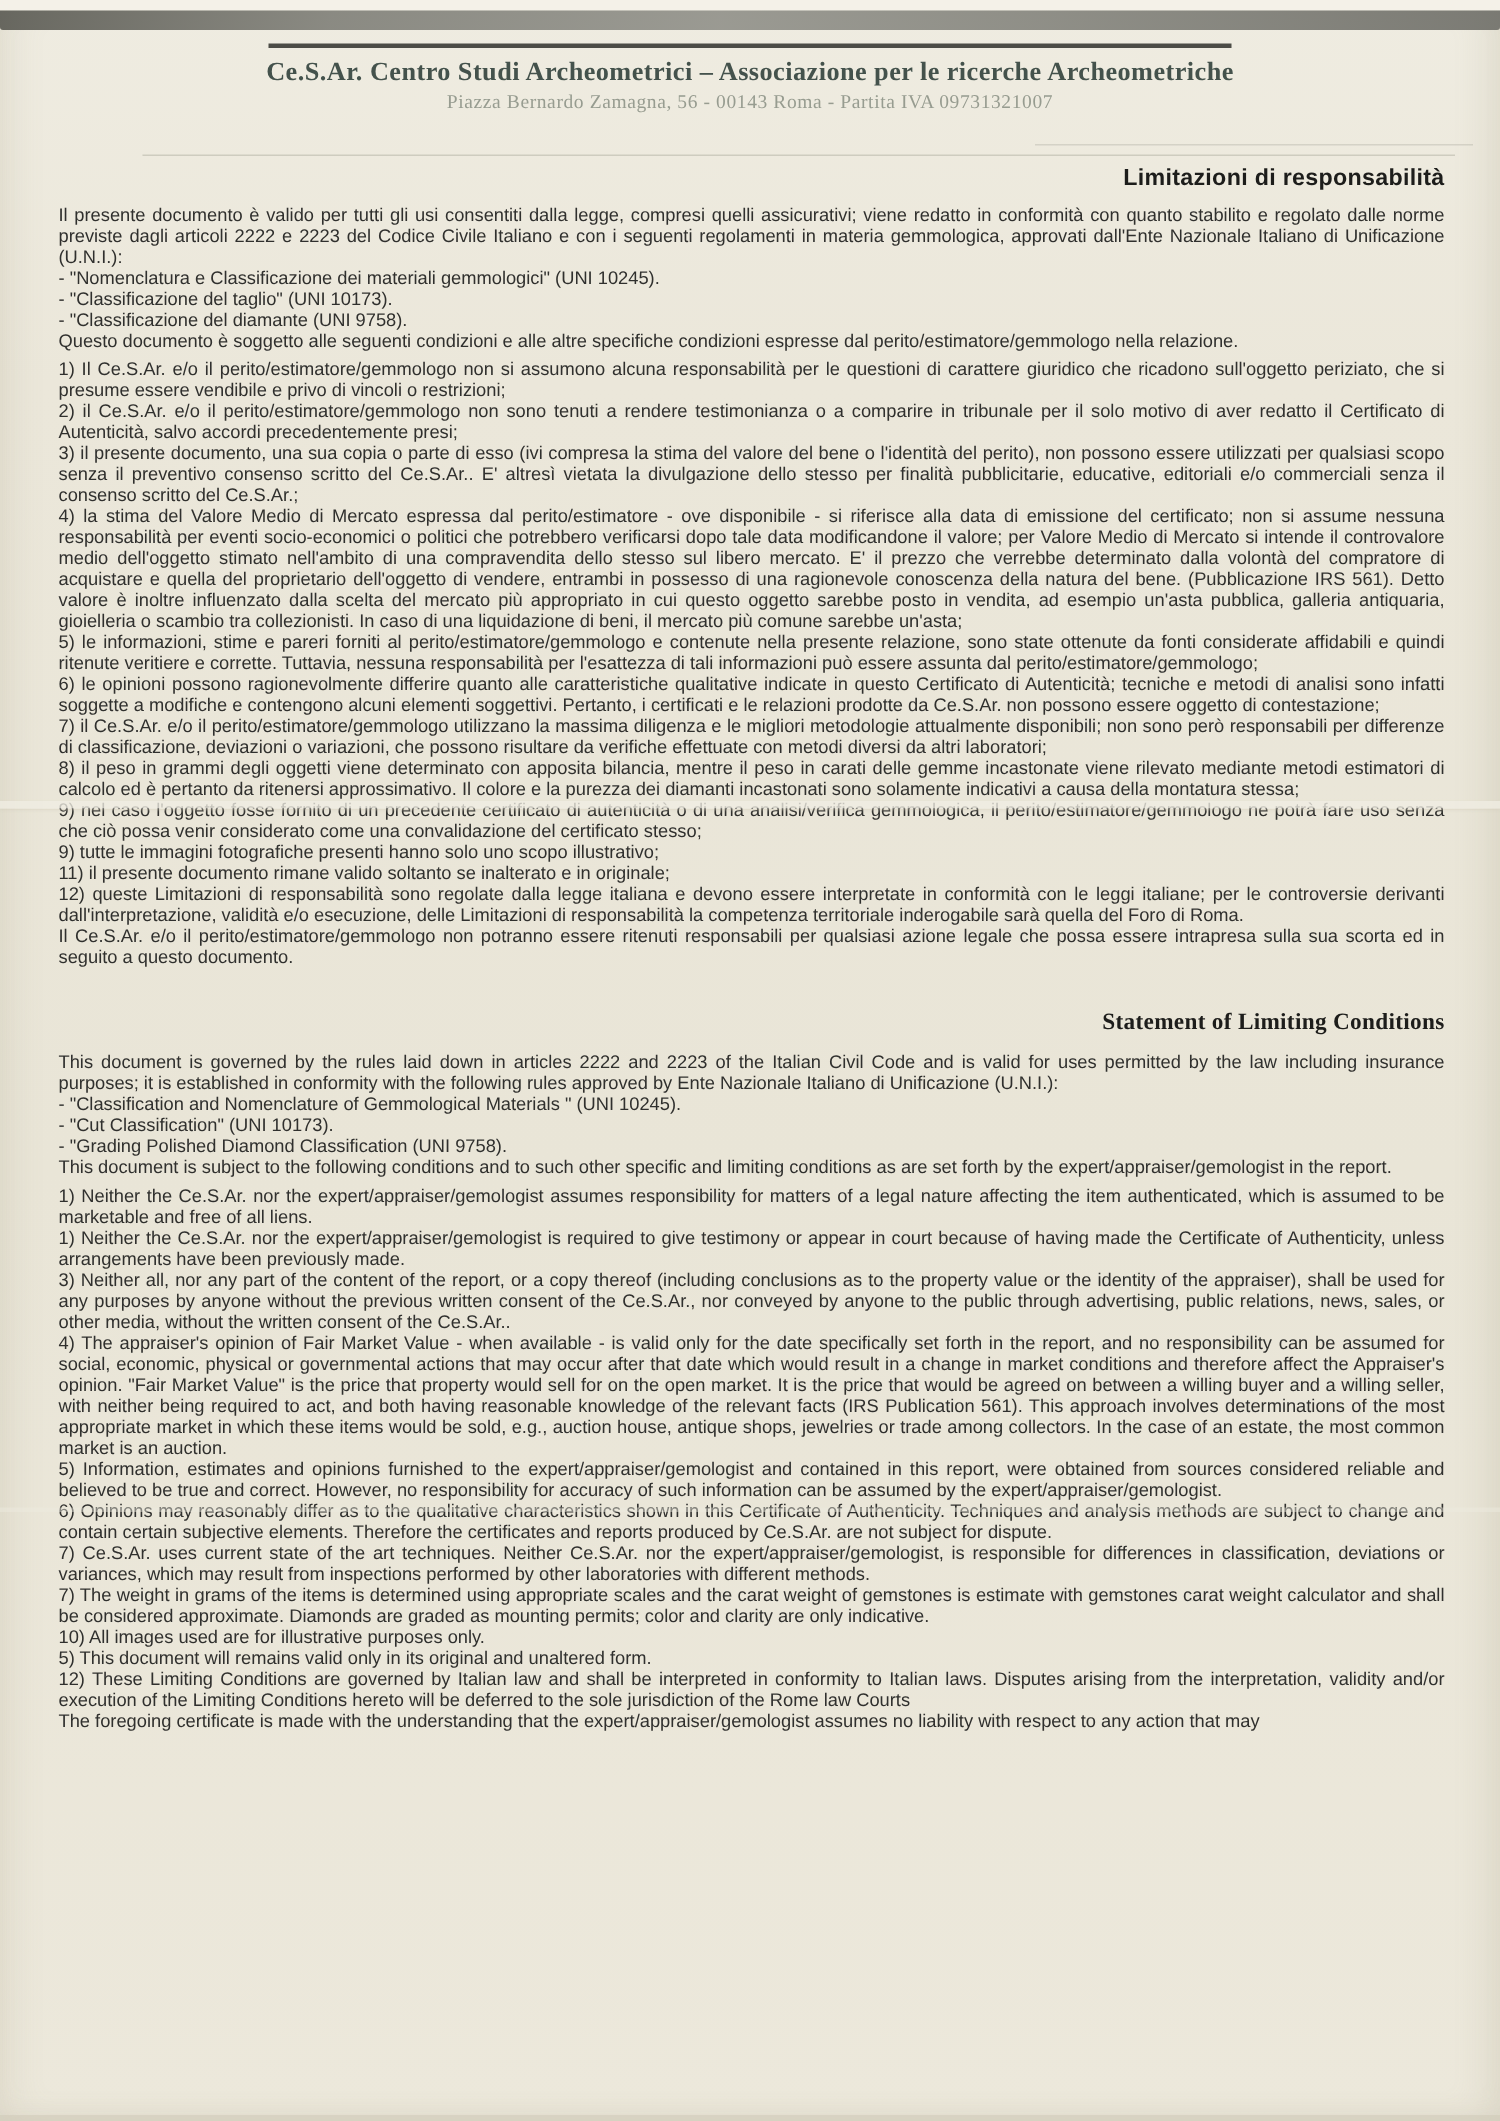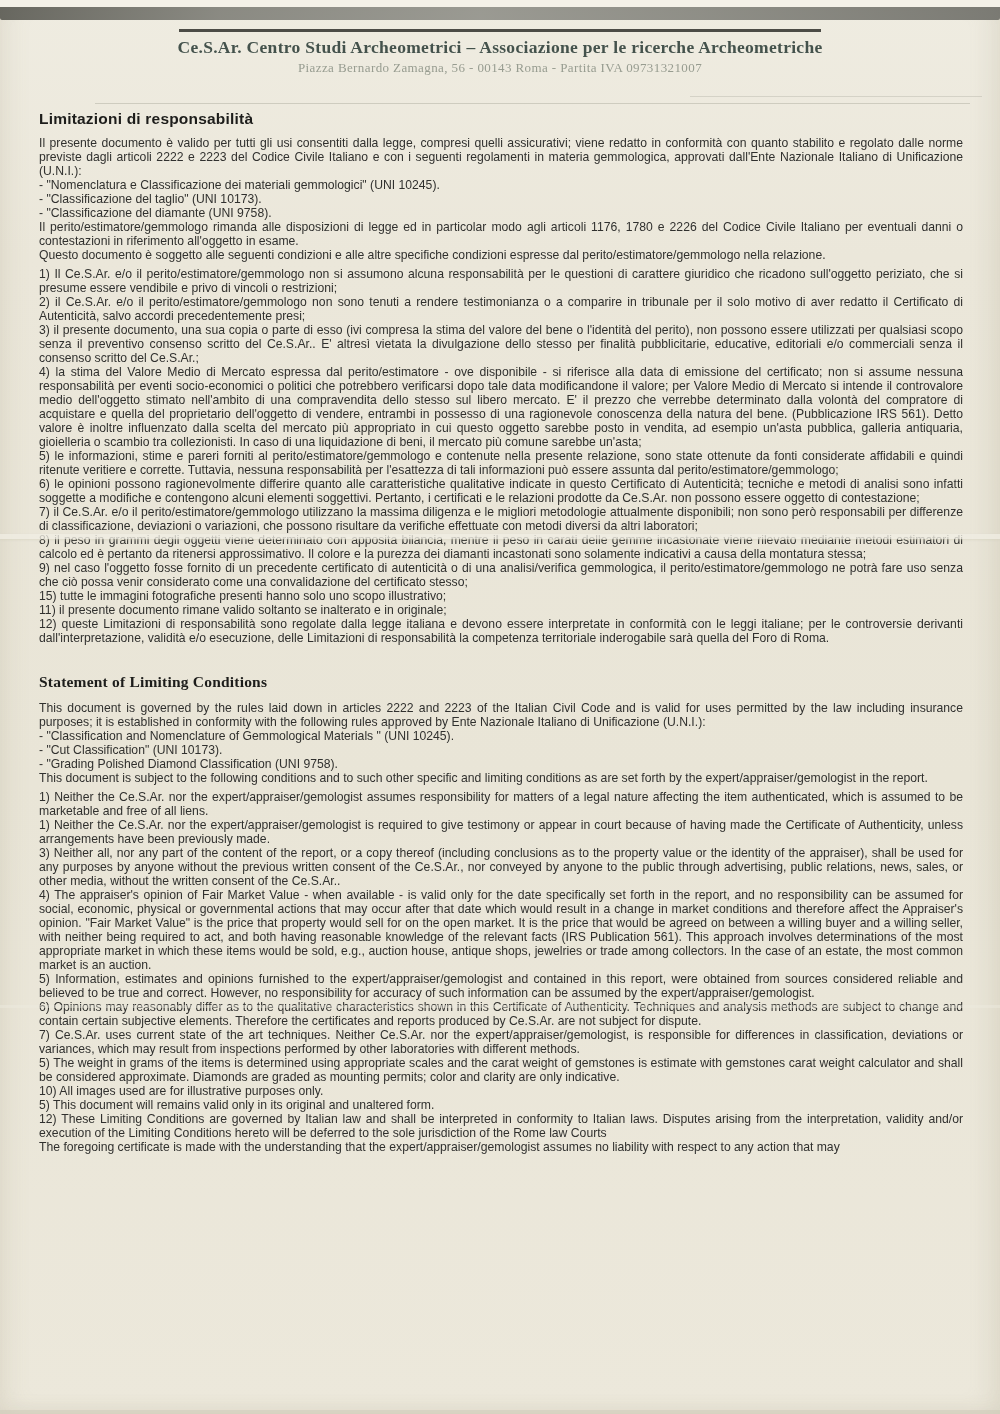--- a/index.html
+++ b/index.html
@@ -46,21 +46,21 @@
   .doc-body {
     padding: 0 37px 0 39px;
     color: #30302e;
     font-size: 12.2px;
     line-height: 14px;
     text-align: justify;
   }
   .sec-title {
     font-size: 15.5px;
     font-weight: bold;
-    text-align: left;
+    text-align: right;
     color: #1d1d1b;
     letter-spacing: 0.2px;
     margin: 0;
   }
   .sec-title.it { padding-top: 36px; padding-bottom: 10px; }
   .sec-title.en { padding-top: 30px; padding-bottom: 12px; font-family: Liberation Serif, serif; }
   .paras p { margin: 0; }
   .paras.items { margin-top: 5px; }
   .closing { margin: 0; }
   
@@ -87,59 +87,59 @@
 
   <div class="doc-body">
 
     <h1 class="sec-title it">Limitazioni di responsabilità</h1>
 
     <div class="paras">
         <p class="para">Il presente documento è valido per tutti gli usi consentiti dalla legge, compresi quelli assicurativi; viene redatto in conformità con quanto stabilito e regolato dalle norme previste dagli articoli 2222 e 2223 del Codice Civile Italiano e con i seguenti regolamenti in materia gemmologica, approvati dall'Ente Nazionale Italiano di Unificazione (U.N.I.):</p>
         <p class="para">- "Nomenclatura e Classificazione dei materiali gemmologici" (UNI 10245).</p>
         <p class="para">- "Classificazione del taglio" (UNI 10173).</p>
         <p class="para">- "Classificazione del diamante (UNI 9758).</p>
-        <p class="para">Il perito/estimatore/gemmologo rimanda alle disposizioni di legge ed in particolar modo agli articoli 1176, 1780 e 2226 del Codice Civile Italiano per eventuali danni o contestazioni in riferimento all'oggetto in esame.</p>
         <p class="para">Questo documento è soggetto alle seguenti condizioni e alle altre specifiche condizioni espresse dal perito/estimatore/gemmologo nella relazione.</p>
       </div>
 
     <div class="paras items">
         <p class="para">1)  Il Ce.S.Ar. e/o il perito/estimatore/gemmologo non si assumono alcuna responsabilità per le questioni di carattere giuridico che ricadono sull'oggetto periziato, che si presume essere vendibile e privo di vincoli o restrizioni;</p>
         <p class="para">2)  il Ce.S.Ar. e/o il perito/estimatore/gemmologo non sono tenuti a rendere testimonianza o a comparire in tribunale per il solo motivo di aver redatto il Certificato di Autenticità, salvo accordi precedentemente presi;</p>
         <p class="para">3)  il presente documento, una sua copia o parte di esso (ivi compresa la stima del valore del bene o l'identità del perito), non possono essere utilizzati per qualsiasi scopo senza il preventivo consenso scritto del Ce.S.Ar.. E' altresì vietata la divulgazione dello stesso per finalità pubblicitarie, educative, editoriali e/o commerciali senza il consenso scritto del Ce.S.Ar.;</p>
         <p class="para">4)  la stima del Valore Medio di Mercato espressa dal perito/estimatore - ove disponibile - si riferisce alla data di emissione del certificato; non si assume nessuna responsabilità per eventi socio-economici o politici che potrebbero verificarsi dopo tale data modificandone il valore; per Valore Medio di Mercato si intende il controvalore medio dell'oggetto stimato nell'ambito di una compravendita dello stesso sul libero mercato. E' il prezzo che verrebbe determinato dalla volontà del compratore di acquistare e quella del proprietario dell'oggetto di vendere, entrambi in possesso di una ragionevole conoscenza della natura del bene. (Pubblicazione IRS 561). Detto valore è inoltre influenzato dalla scelta del mercato più appropriato in cui questo oggetto sarebbe posto in vendita, ad esempio un'asta pubblica, galleria antiquaria, gioielleria o scambio tra collezionisti. In caso di una liquidazione di beni, il mercato più comune sarebbe un'asta;</p>
         <p class="para">5)  le informazioni, stime e pareri forniti al perito/estimatore/gemmologo e contenute nella presente relazione, sono state ottenute da fonti considerate affidabili e quindi ritenute veritiere e corrette. Tuttavia, nessuna responsabilità per l'esattezza di tali informazioni può essere assunta dal perito/estimatore/gemmologo;</p>
         <p class="para">6)  le opinioni possono ragionevolmente differire quanto alle caratteristiche qualitative indicate in questo Certificato di Autenticità; tecniche e metodi di analisi sono infatti soggette a modifiche e contengono alcuni elementi soggettivi. Pertanto, i certificati e le relazioni prodotte da Ce.S.Ar. non possono essere oggetto di contestazione;</p>
         <p class="para">7)  il Ce.S.Ar. e/o il perito/estimatore/gemmologo utilizzano la massima diligenza e le migliori metodologie attualmente disponibili; non sono però responsabili per differenze di classificazione, deviazioni o variazioni, che possono risultare da verifiche effettuate con metodi diversi da altri laboratori;</p>
         <p class="para">8)  il peso in grammi degli oggetti viene determinato con apposita bilancia, mentre il peso in carati delle gemme incastonate viene rilevato mediante metodi estimatori di calcolo ed è pertanto da ritenersi approssimativo. Il colore e la purezza dei diamanti incastonati sono solamente indicativi a causa della montatura stessa;</p>
         <p class="para">9)  nel caso l'oggetto fosse fornito di un precedente certificato di autenticità o di una analisi/verifica gemmologica, il perito/estimatore/gemmologo ne potrà fare uso senza che ciò possa venir considerato come una convalidazione del certificato stesso;</p>
-        <p class="para">15) tutte le immagini fotografiche presenti hanno solo uno scopo illustrativo;</p>
+        <p class="para">9) tutte le immagini fotografiche presenti hanno solo uno scopo illustrativo;</p>
         <p class="para">11) il presente documento rimane valido soltanto se inalterato e in originale;</p>
         <p class="para">12) queste Limitazioni di responsabilità sono regolate dalla legge italiana e devono essere interpretate in conformità con le leggi italiane; per le controversie derivanti dall'interpretazione, validità e/o esecuzione, delle Limitazioni di responsabilità la competenza territoriale inderogabile sarà quella del Foro di Roma.</p>
       </div>
 
+    <p class="closing">Il Ce.S.Ar. e/o il perito/estimatore/gemmologo non potranno essere ritenuti responsabili per qualsiasi azione legale che possa essere intrapresa sulla sua scorta ed in seguito a questo documento.</p>
 
     <h1 class="sec-title en">Statement of Limiting Conditions</h1>
 
     <div class="paras">
         <p class="para">This document is governed by the rules laid down in articles 2222 and 2223 of the Italian Civil Code and is valid for uses permitted by the law including insurance purposes; it is established in conformity with the following rules approved by Ente Nazionale Italiano di Unificazione (U.N.I.):</p>
         <p class="para">- "Classification and Nomenclature of Gemmological Materials " (UNI 10245).</p>
         <p class="para">- "Cut Classification" (UNI 10173).</p>
         <p class="para">- "Grading Polished Diamond Classification (UNI 9758).</p>
         <p class="para">This document is subject to the following conditions and to such other specific and limiting conditions as are set forth by the expert/appraiser/gemologist in the report.</p>
       </div>
 
     <div class="paras items">
         <p class="para">1)  Neither the Ce.S.Ar. nor the expert/appraiser/gemologist assumes responsibility for matters of a legal nature affecting the item authenticated, which is assumed to be marketable and free of all liens.</p>
         <p class="para">1)  Neither the Ce.S.Ar. nor the expert/appraiser/gemologist is required to give testimony or appear in court because of having made the Certificate of Authenticity, unless arrangements have been previously made.</p>
         <p class="para">3)  Neither all, nor any part of the content of the report, or a copy thereof (including conclusions as to the property value or the identity of the appraiser), shall be used for any purposes by anyone without the previous written consent of the Ce.S.Ar., nor conveyed by anyone to the public through advertising, public relations, news, sales, or other media, without the written consent of the Ce.S.Ar..</p>
         <p class="para">4)  The appraiser's opinion of Fair Market Value - when available - is valid only for the date specifically set forth in the report, and no responsibility can be assumed for social, economic, physical or governmental actions that may occur after that date which would result in a change in market conditions and therefore affect the Appraiser's opinion. "Fair Market Value" is the price that property would sell for on the open market. It is the price that would be agreed on between a willing buyer and a willing seller, with neither being required to act, and both having reasonable knowledge of the relevant facts (IRS Publication 561). This approach involves determinations of the most appropriate market in which these items would be sold, e.g., auction house, antique shops, jewelries or trade among collectors. In the case of an estate, the most common market is an auction.</p>
         <p class="para">5)  Information, estimates and opinions furnished to the expert/appraiser/gemologist and contained in this report, were obtained from sources considered reliable and believed to be true and correct. However, no responsibility for accuracy of such information can be assumed by the expert/appraiser/gemologist.</p>
         <p class="para">6)  Opinions may reasonably differ as to the qualitative characteristics shown in this Certificate of Authenticity. Techniques and analysis methods are subject to change and contain certain subjective elements. Therefore the certificates and reports produced by Ce.S.Ar. are not subject for dispute.</p>
         <p class="para">7)  Ce.S.Ar. uses current state of the art techniques. Neither Ce.S.Ar. nor the expert/appraiser/gemologist, is responsible for differences in classification, deviations or variances, which may result from inspections performed by other laboratories with different methods.</p>
-        <p class="para">5)  The weight in grams of the items is determined using appropriate scales and the carat weight of gemstones is estimate with gemstones carat weight calculator and shall be considered approximate. Diamonds are graded as mounting permits; color and clarity are only indicative.</p>
+        <p class="para">7)  The weight in grams of the items is determined using appropriate scales and the carat weight of gemstones is estimate with gemstones carat weight calculator and shall be considered approximate. Diamonds are graded as mounting permits; color and clarity are only indicative.</p>
         <p class="para">10) All images used are for illustrative purposes only.</p>
         <p class="para">5) This document will remains valid only in its original and unaltered form.</p>
         <p class="para">12) These Limiting Conditions are governed by Italian law and shall be interpreted in conformity to Italian laws. Disputes arising from the interpretation, validity and/or execution of the Limiting Conditions hereto will be deferred to the sole jurisdiction of the Rome law Courts</p>
       </div>
 
     <p class="closing">The foregoing certificate is made with the understanding that the expert/appraiser/gemologist assumes no liability with respect to any action that may</p>
 
   </div>
 
   <div class="faint-line-2 artifact"></div>

